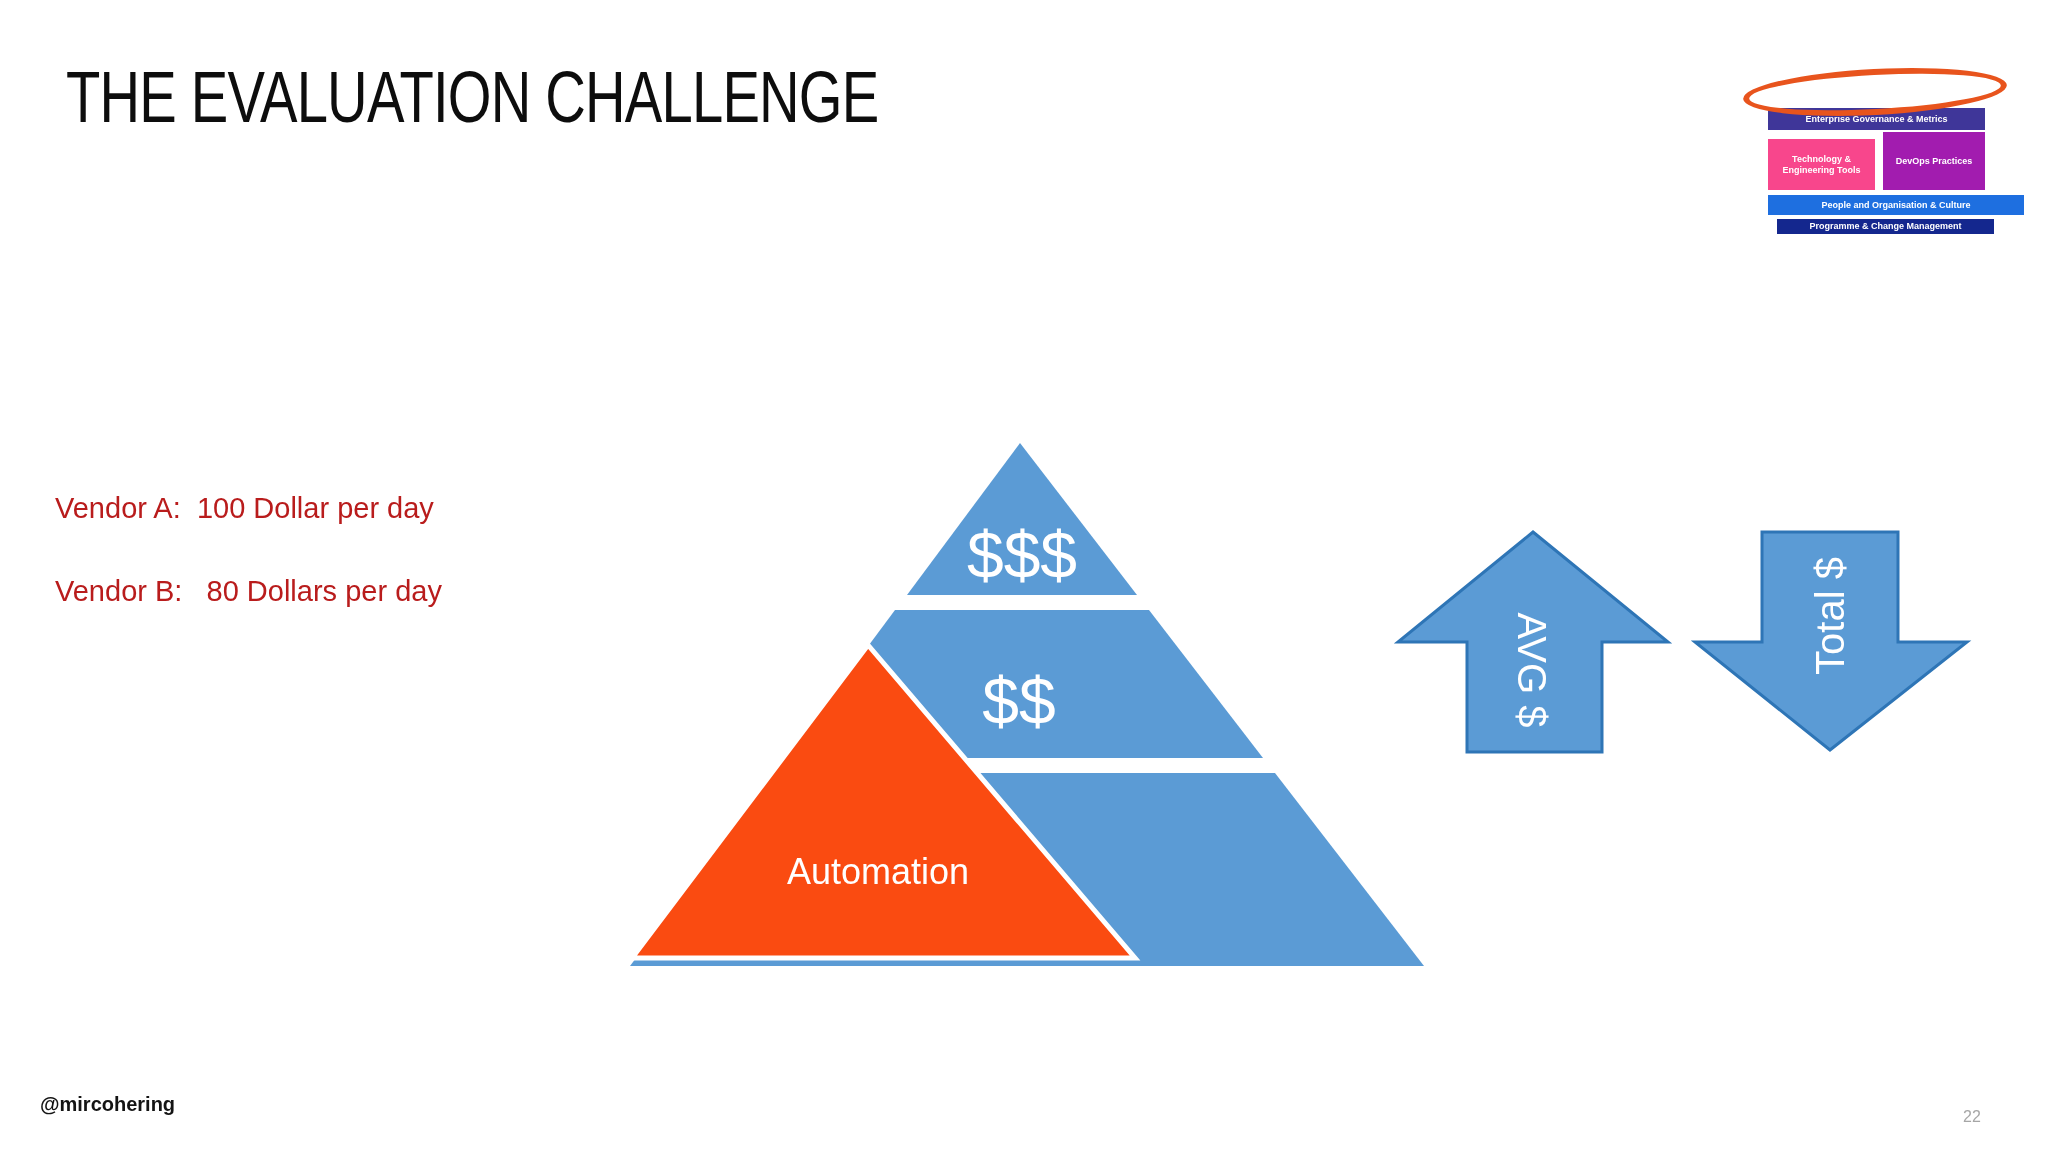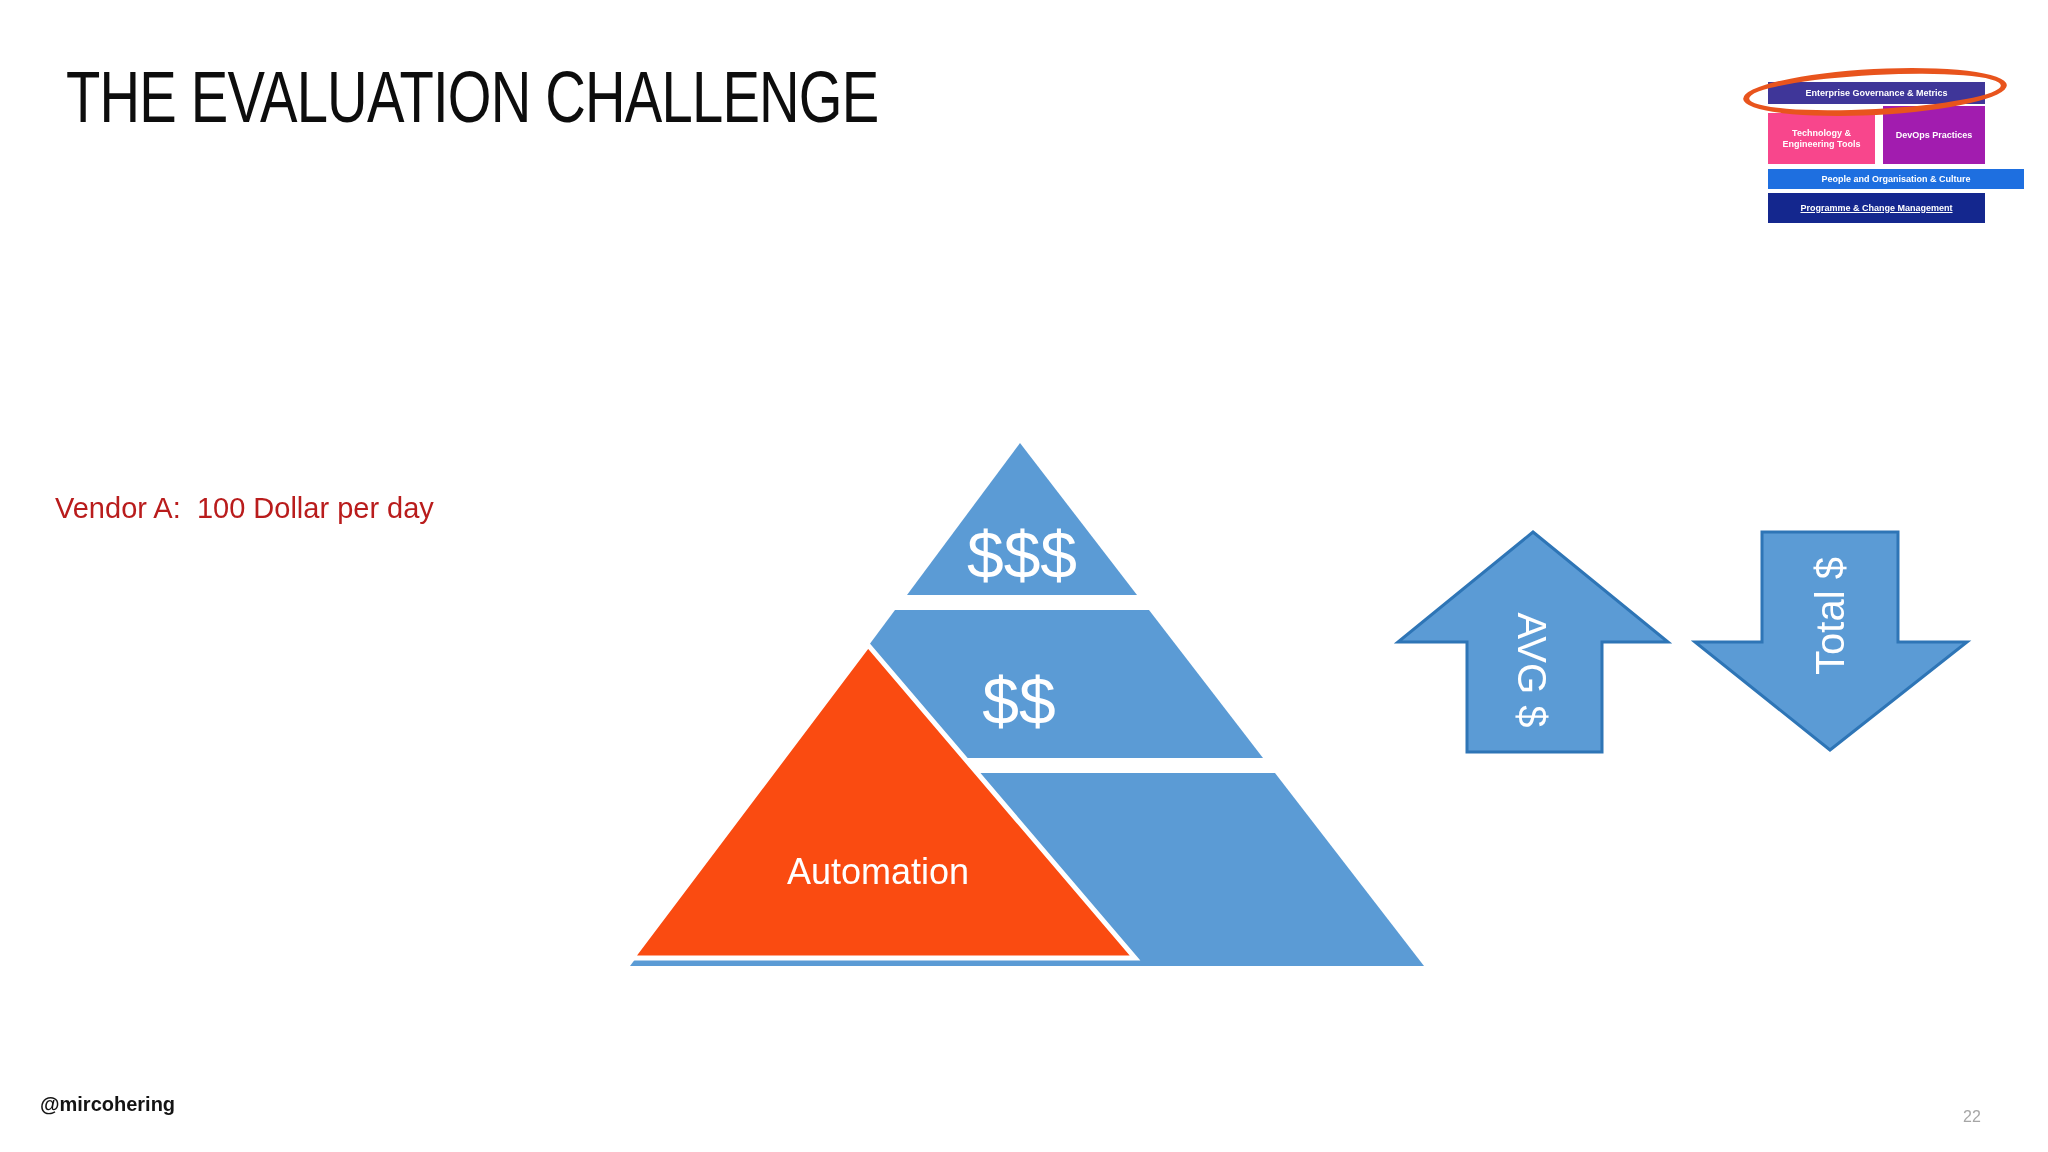--- a/index.html
+++ b/index.html
@@ -52,44 +52,45 @@
   
   #logo{left:1743px;top:62px;width:272px;height:155px;}
   .logo-box{
     position:absolute;
     display:flex;align-items:center;justify-content:center;
     text-align:center;
     color:#ffffff;
     font-weight:700;
     font-size:9px;
     line-height:1.2;
-    padding:0 2px;box-sizing:border-box;
+    padding:0 2px;box-sizing:border-box;margin-top:26px;
   }
   #logo-box-enterprise{left:25px;top:20px;width:217px;height:22px;}
   #logo-box-technology{left:25px;top:51px;width:107px;height:51px;}
   #logo-box-devops{left:140px;top:44px;width:102px;height:58px;}
   #logo-box-people{left:25px;top:107px;width:256px;height:20px;}
-  #logo-box-programme{left:25px;top:131px;width:217px;height:30px;text-decoration:underline;}
+  #logo-box-programme{left:34px;top:131px;width:217px;height:15px;}
   #logo-ellipse{
     position:absolute;
     left:0px;top:7px;width:264px;height:46px;
     border:6px solid transparent;
     border-radius:50%;
     transform:rotate(-3deg);
     box-sizing:border-box;
   }
 </style>
 </head>
 <body>
 
 <div id="slide">
 
   <div id="title" class="abs">THE EVALUATION CHALLENGE</div>
 
   <div id="vendor-a" class="abs vendor-line">Vendor A:  100 Dollar per day</div>
+  <div id="vendor-b" class="abs vendor-line">Vendor B:   80 Dollars per day</div>
 
   <svg id="diagram" class="abs" viewBox="0 0 2048 1152">
 
     <polygon points="1020,443 1137,595 907,595" style="fill: rgb(91, 155, 213);"></polygon>
     <polygon points="895,610 1149,610 1263,758 785,758" style="fill: rgb(91, 155, 213);"></polygon>
     <polygon points="774,773 1275,773 1424,966 630,966" style="fill: rgb(91, 155, 213);"></polygon>
 
     <polygon points="868,645 1135,958 632,958" stroke-width="5" style="fill: rgb(250, 75, 17); stroke: rgb(255, 255, 255);"></polygon>
 
     <text x="1022" y="578" text-anchor="middle" class="pyr-label" style="fill: rgb(255, 255, 255);">$$$</text>

